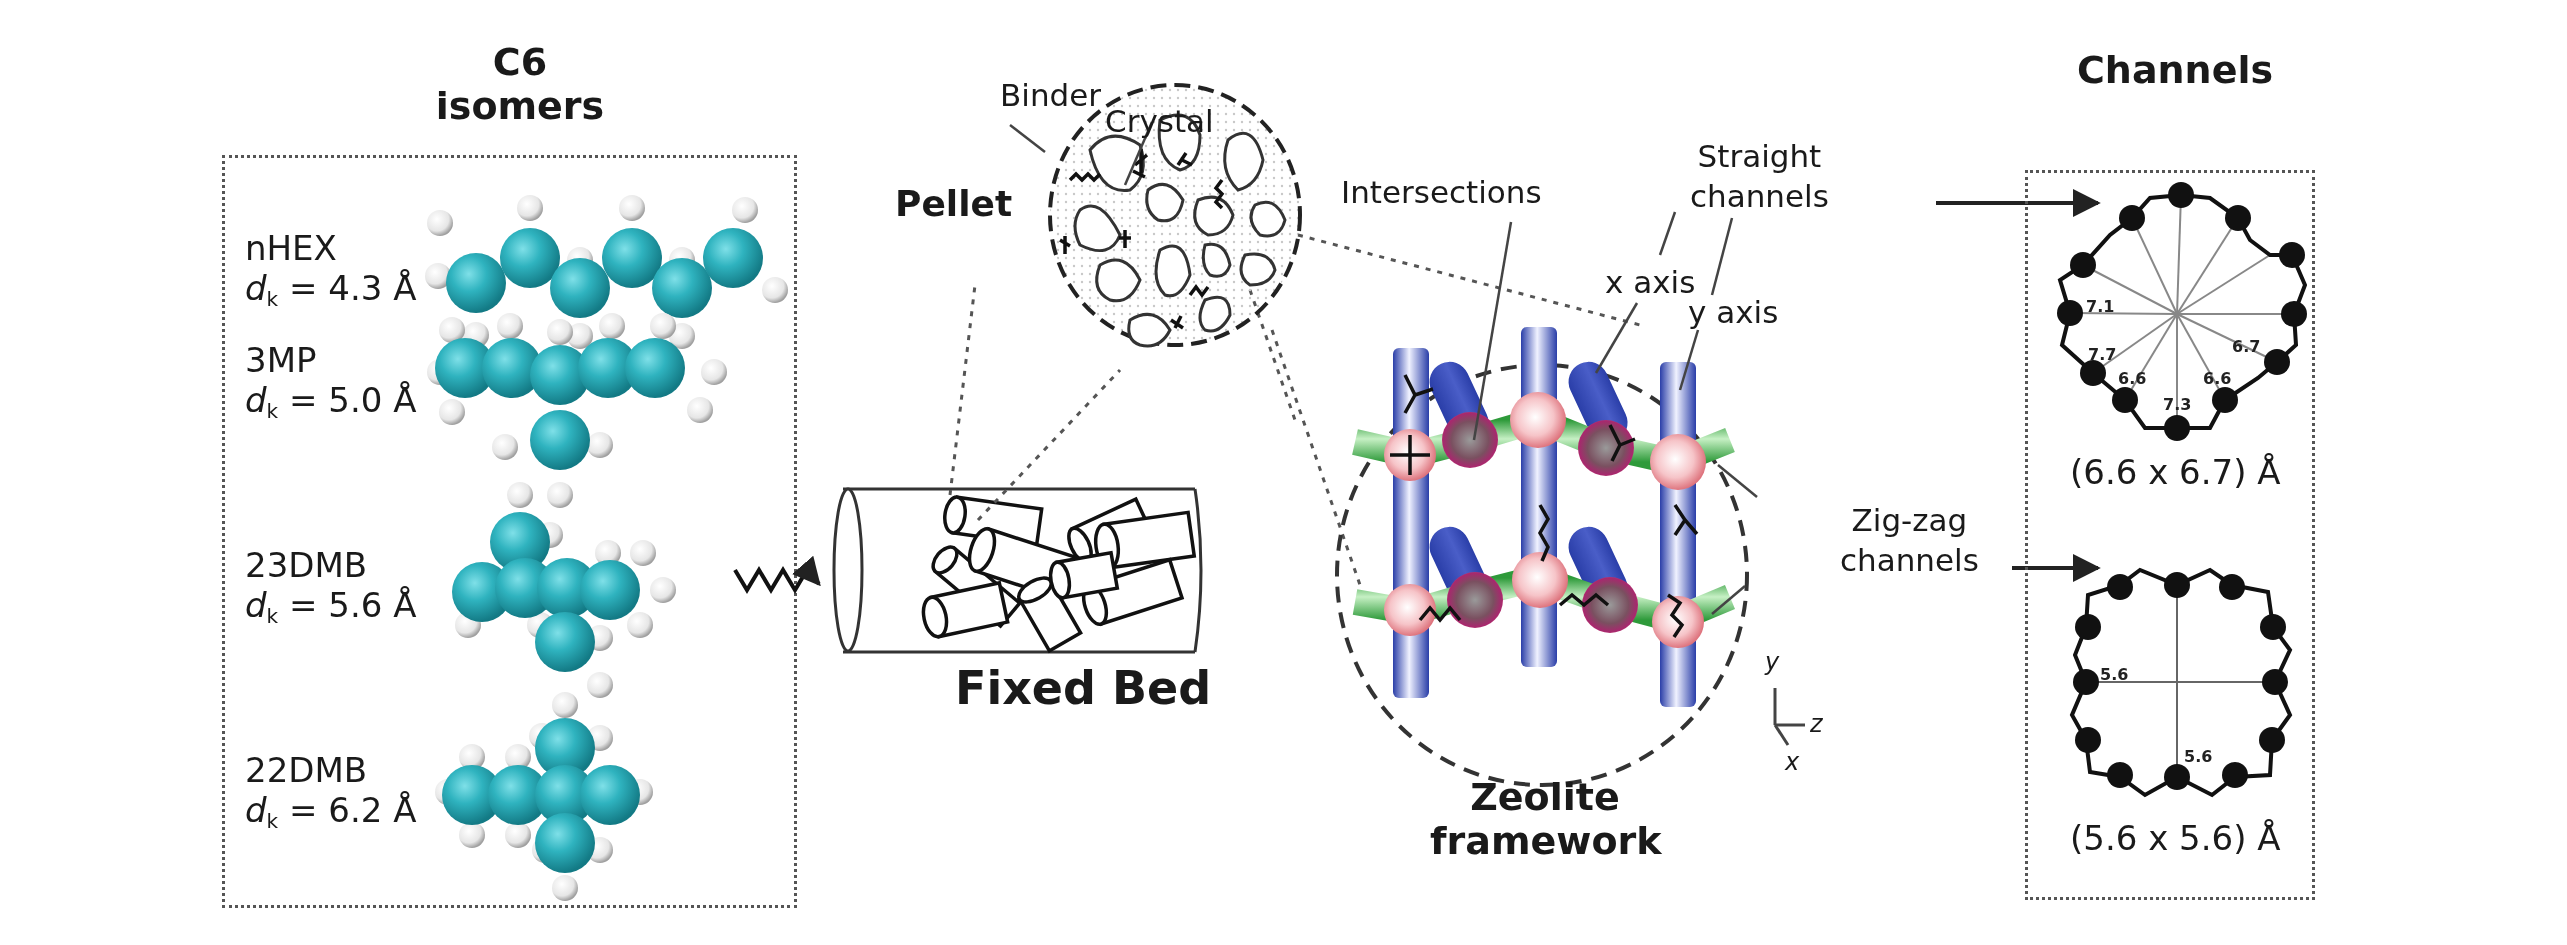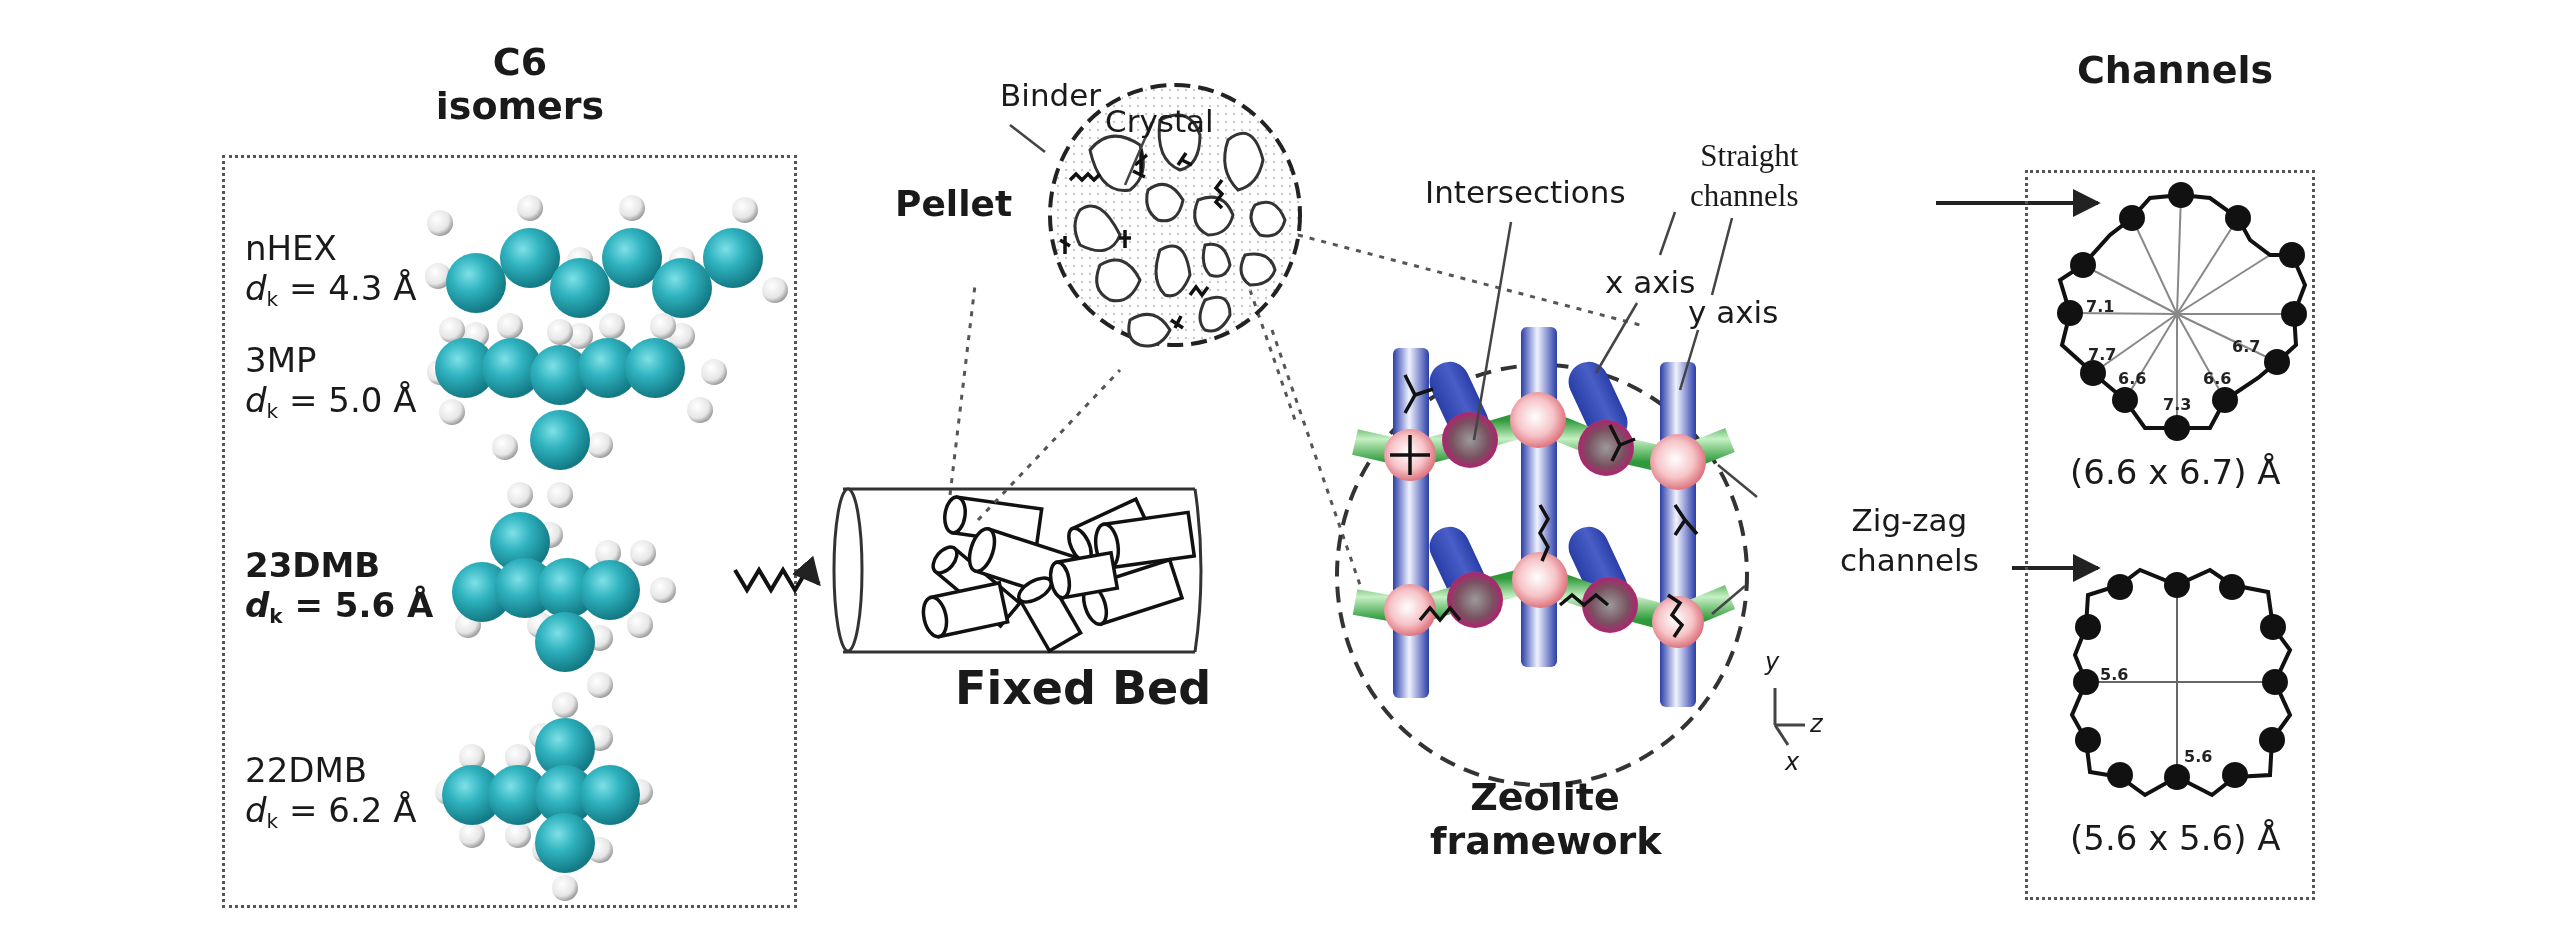--- a/index.html
+++ b/index.html
@@ -24,21 +24,21 @@
 <div class="abs dotbox" style="left:222px;top:155px;width:575px;height:753px;"></div>
 
 <div class="abs lbl" style="left:245px;top:185px;margin-top:43px;">
   <div>nHEX</div>
   <div class="dk"><i>d</i><sub>k</sub> <span>= 4.3 Å</span></div>
 </div>
 <div class="abs lbl" style="left:245px;top:340px;">
   <div>3MP</div>
   <div class="dk"><i>d</i><sub>k</sub> <span>= 5.0 Å</span></div>
 </div>
-<div class="abs lbl" style="left:245px;top:545px;font-weight:bold;">
+<div class="abs lbl" style="left:245px;top:545px;">
   <div>23DMB</div>
   <div class="dk"><i>d</i><sub>k</sub> <span>= 5.6 Å</span></div>
 </div>
 <div class="abs lbl" style="left:245px;top:750px;">
   <div>22DMB</div>
   <div class="dk"><i>d</i><sub>k</sub> <span>= 6.2 Å</span></div>
 </div>
 
 <svg class="abs" style="left:0;top:0;" width="2567" height="945">
   <defs>
@@ -403,22 +403,22 @@
     <text x="2100" y="680">5.6</text>
     <text x="2184" y="762">5.6</text>
   </g>
 </svg>
 
 <div class="abs lbl small" style="left:1000px;top:75px;">Binder</div>
 <div class="abs lbl small" style="left:1105px;top:62px;margin-top:39px;">Crystal</div>
 <div class="abs lbl" style="left:895px;top:184px;font-weight:bold;font-size:36px;">Pellet</div>
 <div class="abs lbl" style="left:955px;top:668px;font-weight:bold;font-size:46px;">Fixed Bed</div>
 
-<div class="abs lbl small" style="left:1425px;top:172px;">Intersections</div>
-<div class="abs lbl small" style="left:1690px;top:136px;text-align:right;font-family:Liberation Serif, serif;">
+<div class="abs lbl small" style="left:1341px;top:172px;">Intersections</div>
+<div class="abs lbl small" style="left:1690px;top:136px;text-align:center;">
   <div>Straight</div>
   <div>channels</div>
 </div>
 <div class="abs lbl small" style="left:1605px;top:262px;">x axis</div>
 <div class="abs lbl small" style="left:1688px;top:292px;">y axis</div>
 <div class="abs lbl small" style="left:1840px;top:500px;text-align:center;">
   <div>Zig-zag</div>
   <div>channels</div>
 </div>
 <div class="abs" style="left:1765px;top:648px;font-size:24px;font-style:italic;">y</div>

